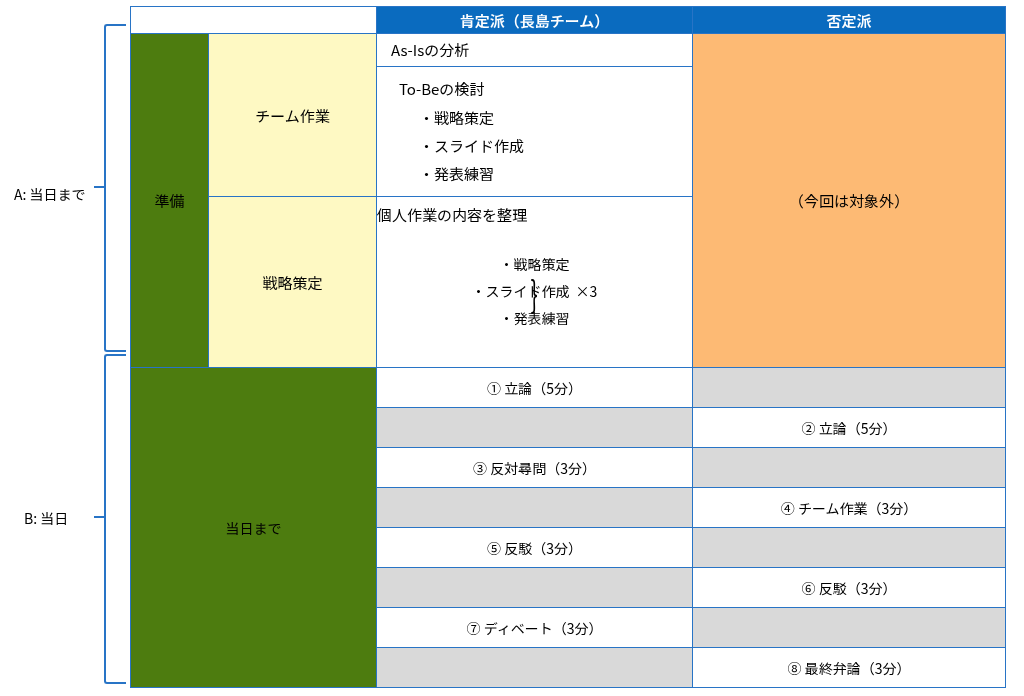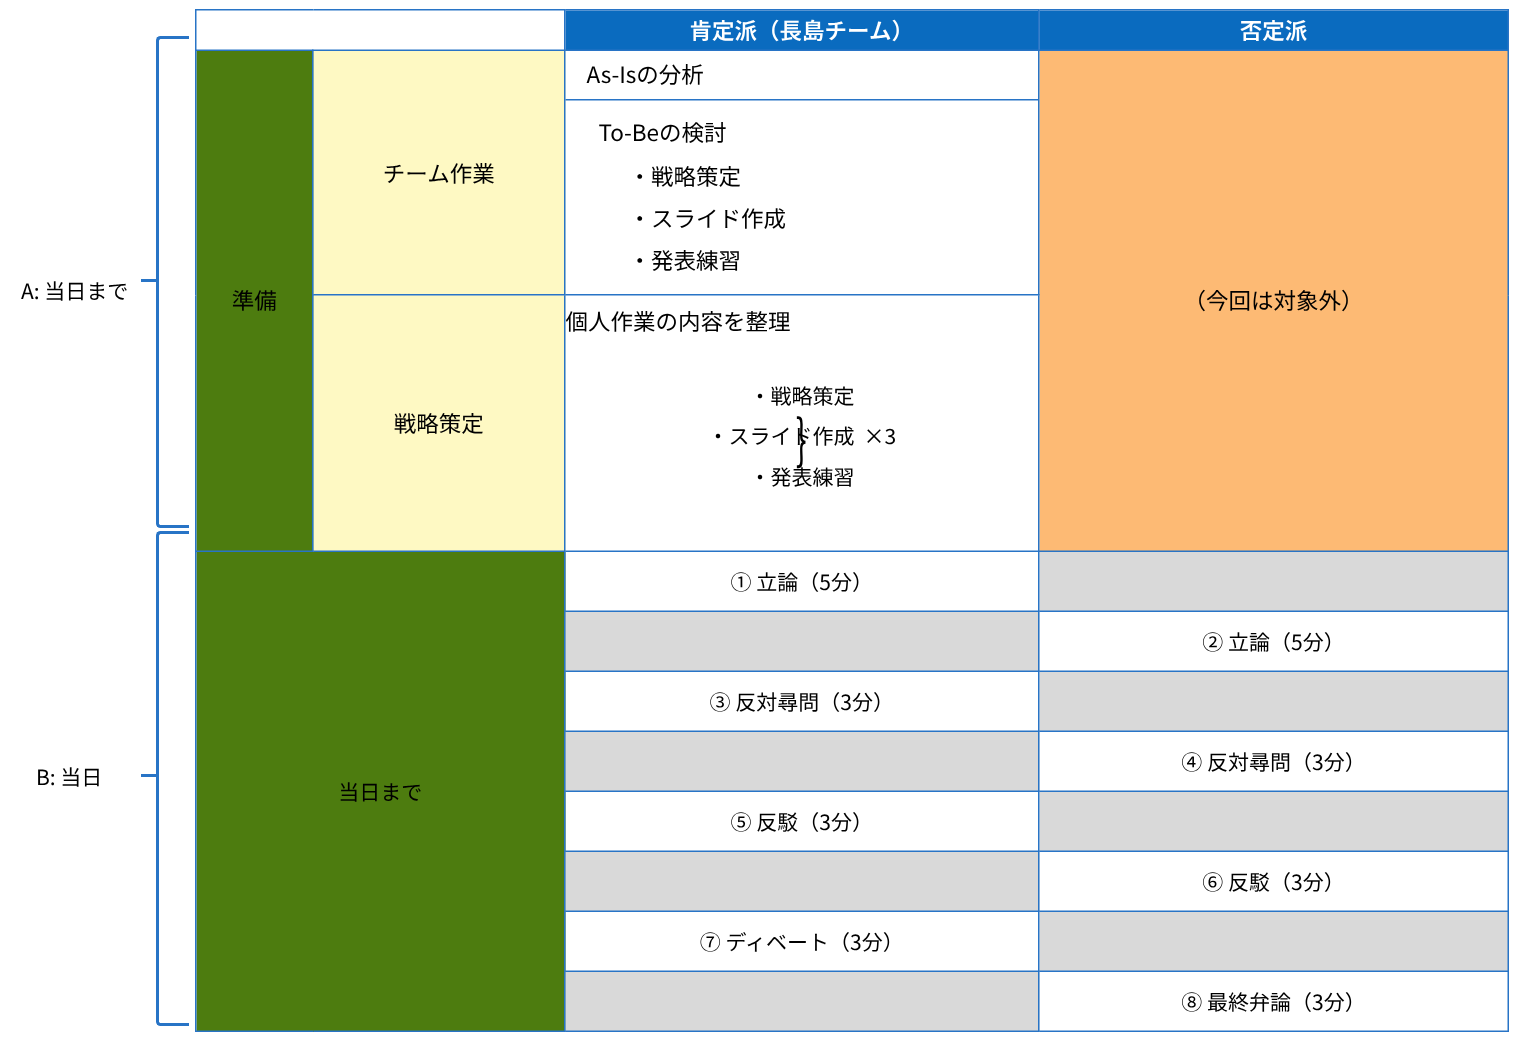--- a/index.html
+++ b/index.html
@@ -101,21 +101,21 @@
     <tr class="dbrow tall">
       <td class="shade"></td>
       <td>② 立論（5分）</td>
     </tr>
     <tr class="dbrow tall">
       <td>③ 反対尋問（3分）</td>
       <td class="shade"></td>
     </tr>
     <tr class="dbrow tall">
       <td class="shade"></td>
-      <td>④ 反対尋問（3分）</td>
+      <td>④ チーム作業（3分）</td>
     </tr>
     <tr class="dbrow tall">
       <td>⑤ 反駁（3分）</td>
       <td class="shade"></td>
     </tr>
     <tr class="dbrow tall">
       <td class="shade"></td>
       <td>⑥ 反駁（3分）</td>
     </tr>
     <tr class="dbrow tall">

